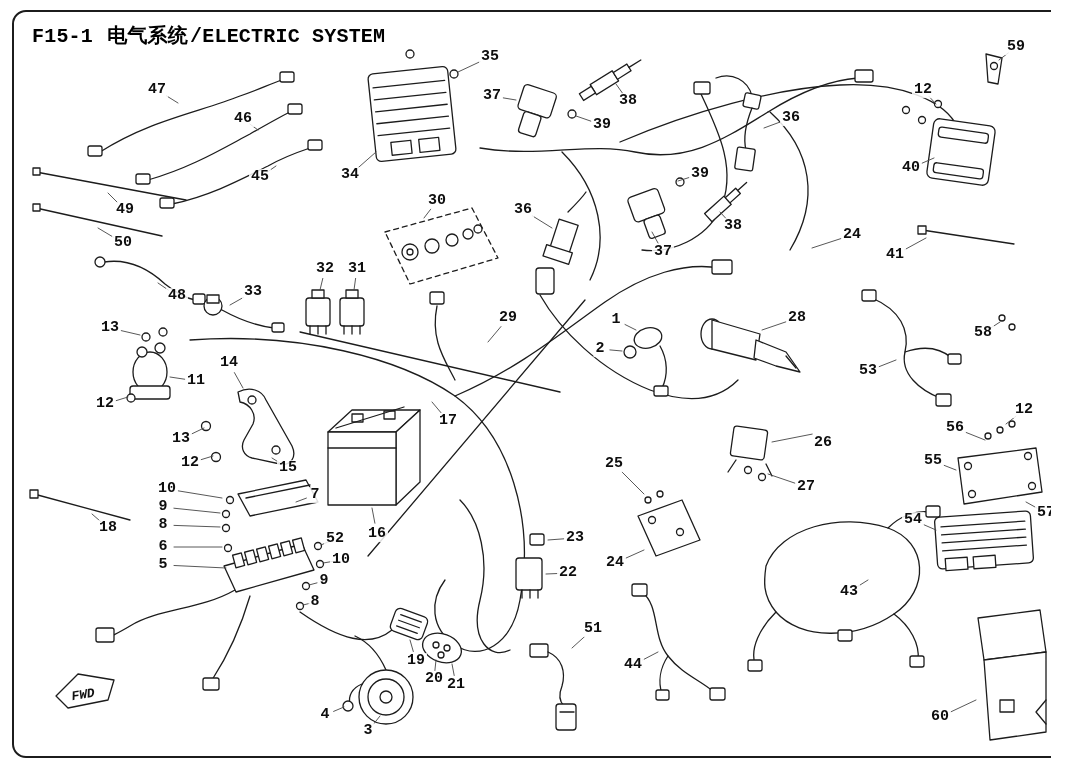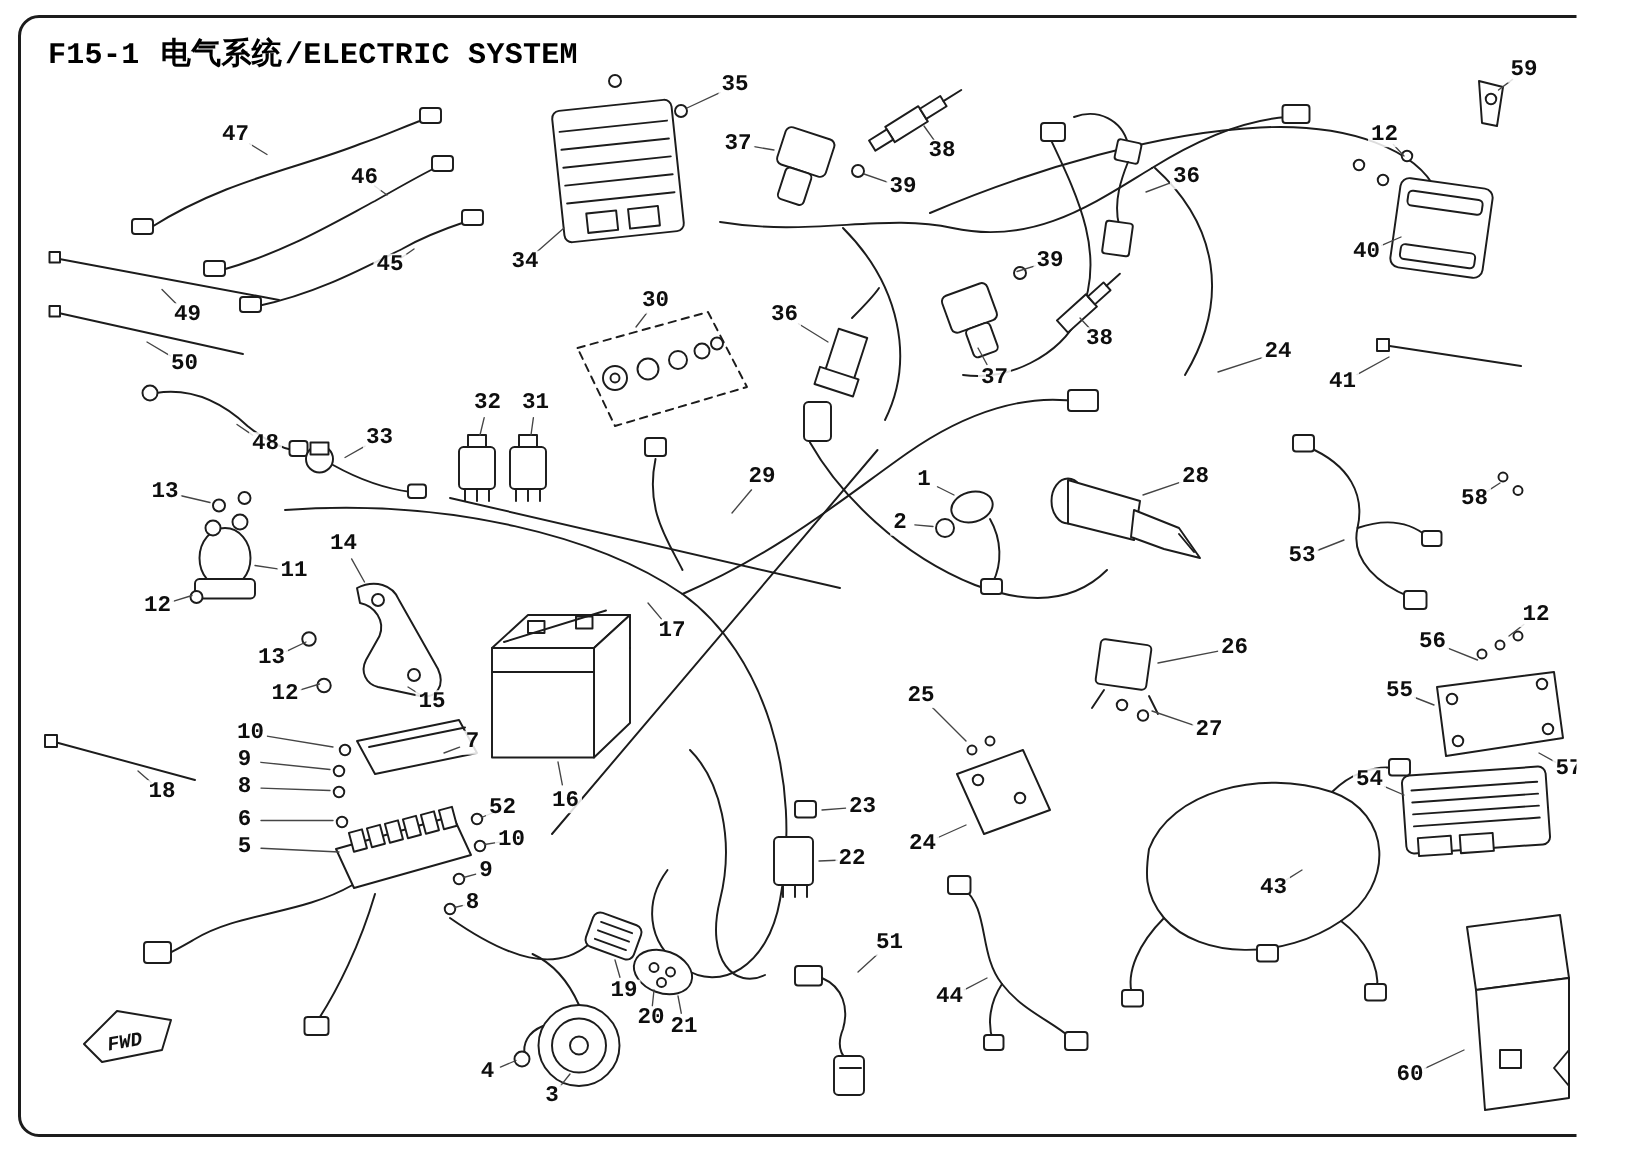--- a/index.html
+++ b/index.html
@@ -481,21 +481,21 @@
       <span class="callout" style="left: 797px; top: 318px;">28</span>
       <span class="callout" style="left: 983px; top: 333px;">58</span>
       <span class="callout" style="left: 868px; top: 371px;">53</span>
       <span class="callout" style="left: 196px; top: 381px;">11</span>
       <span class="callout" style="left: 105px; top: 404px;">12</span>
       <span class="callout" style="left: 229px; top: 363px;">14</span>
       <span class="callout" style="left: 448px; top: 421px;">17</span>
       <span class="callout" style="left: 181px; top: 439px;">13</span>
       <span class="callout" style="left: 190px; top: 463px;">12</span>
       <span class="callout" style="left: 288px; top: 468px;">15</span>
-      <span class="callout" style="left: 823px; top: 432px; text-align: center;">26</span>
+      <span class="callout" style="left: 823px; top: 443px; text-align: center;">26</span>
       <span class="callout" style="left: 1024px; top: 410px;">12</span>
       <span class="callout" style="left: 955px; top: 428px;">56</span>
       <span class="callout" style="left: 933px; top: 461px; text-align: center;">55</span>
       <span class="callout" style="left: 614px; top: 464px; text-align: right;">25</span>
       <span class="callout" style="left: 806px; top: 487px;">27</span>
       <span class="callout" style="left: 1046px; top: 513px; text-align: center;">57</span>
       <span class="callout" style="left: 913px; top: 520px;">54</span>
       <span class="callout" style="left: 315px; top: 495px;">7</span>
       <span class="callout" style="left: 167px; top: 489px;">10</span>
       <span class="callout" style="left: 163px; top: 507px;">9</span>

